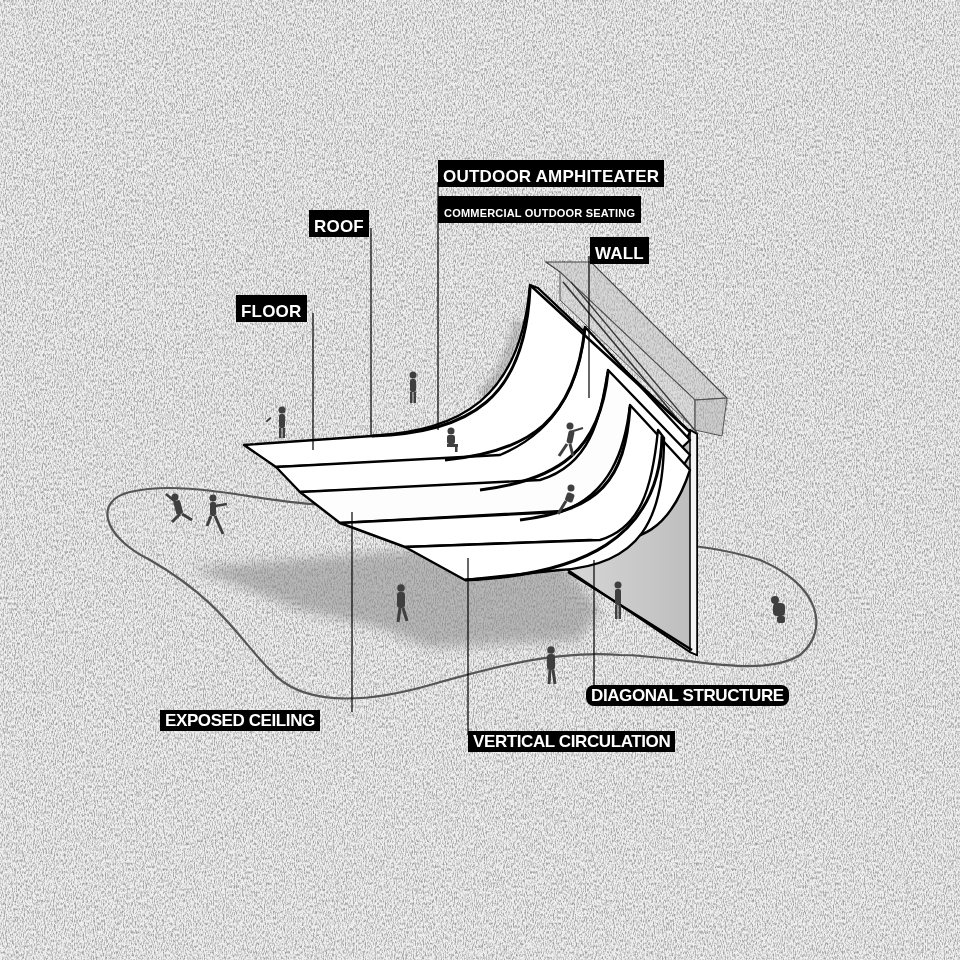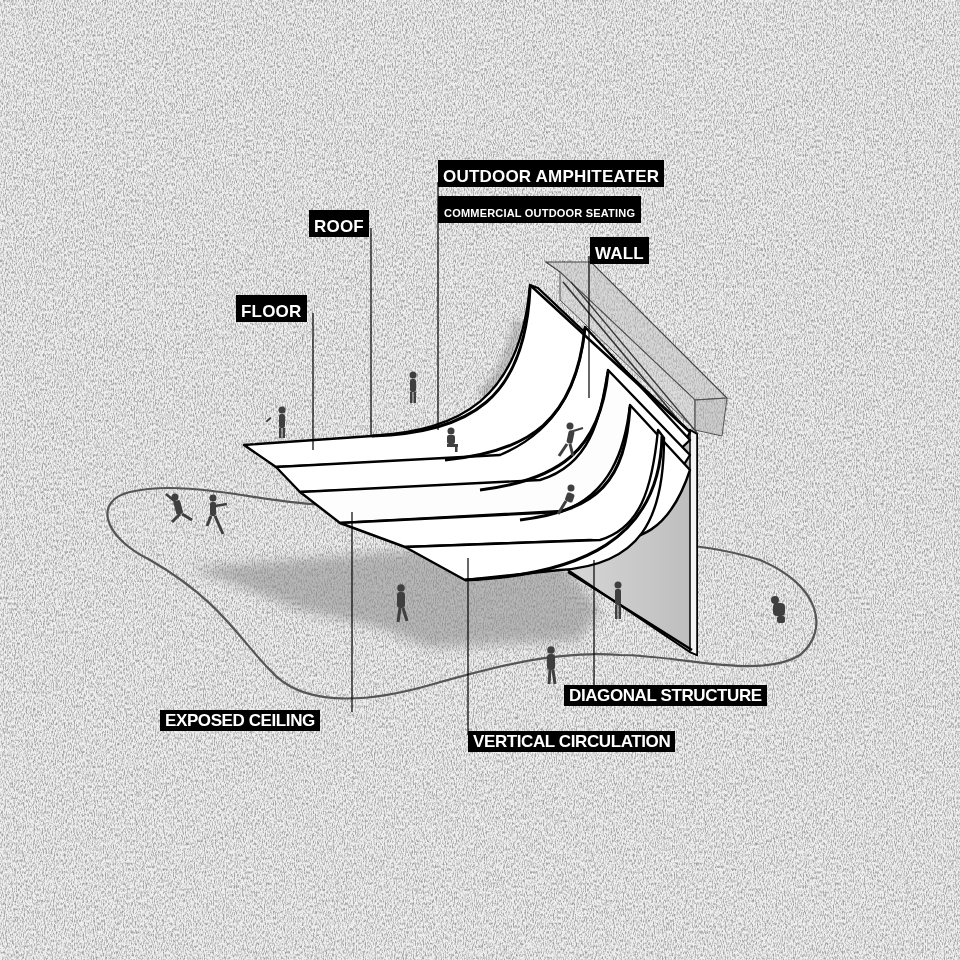--- a/index.html
+++ b/index.html
@@ -173,13 +173,13 @@
   </g>
 </svg>
 
 <div class="label l-big" style="left:438px; top:160px;">OUTDOOR AMPHITEATER</div>
 <div class="label l-small" style="left:438px; top:196px;">COMMERCIAL OUTDOOR SEATING</div>
 <div class="label l-big" style="left:309px; top:210px;">ROOF</div>
 <div class="label l-big" style="left:236px; top:295px;">FLOOR</div>
 <div class="label l-big" style="left:590px; top:237px;">WALL</div>
 <div class="label l-cond" style="left:160px; top:710px;text-align:right;">EXPOSED CEILING</div>
 <div class="label l-cond" style="left:468px; top:731px;text-align:right;">VERTICAL CIRCULATION</div>
-<div class="label l-cond" style="left:564px; top:685px;">DIAGONAL STRUCTURE</div>
+<div class="label l-cond" style="left:586px; top:685px;border-radius:8px;">DIAGONAL STRUCTURE</div>
 
 </body></html>

